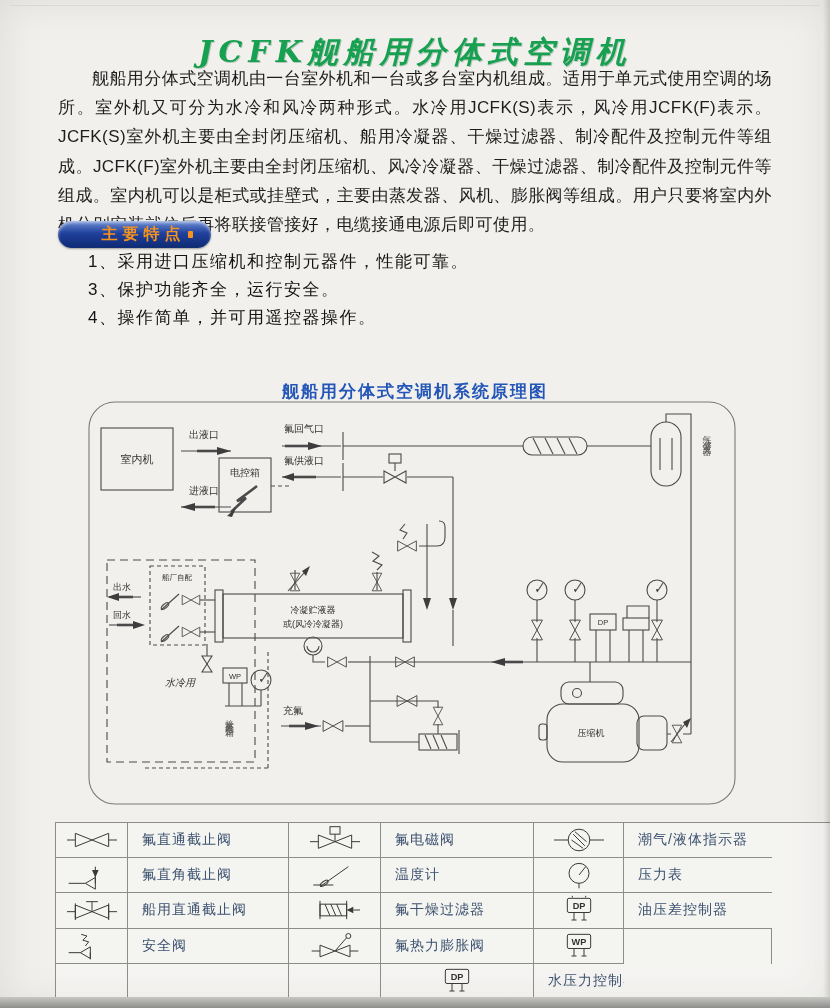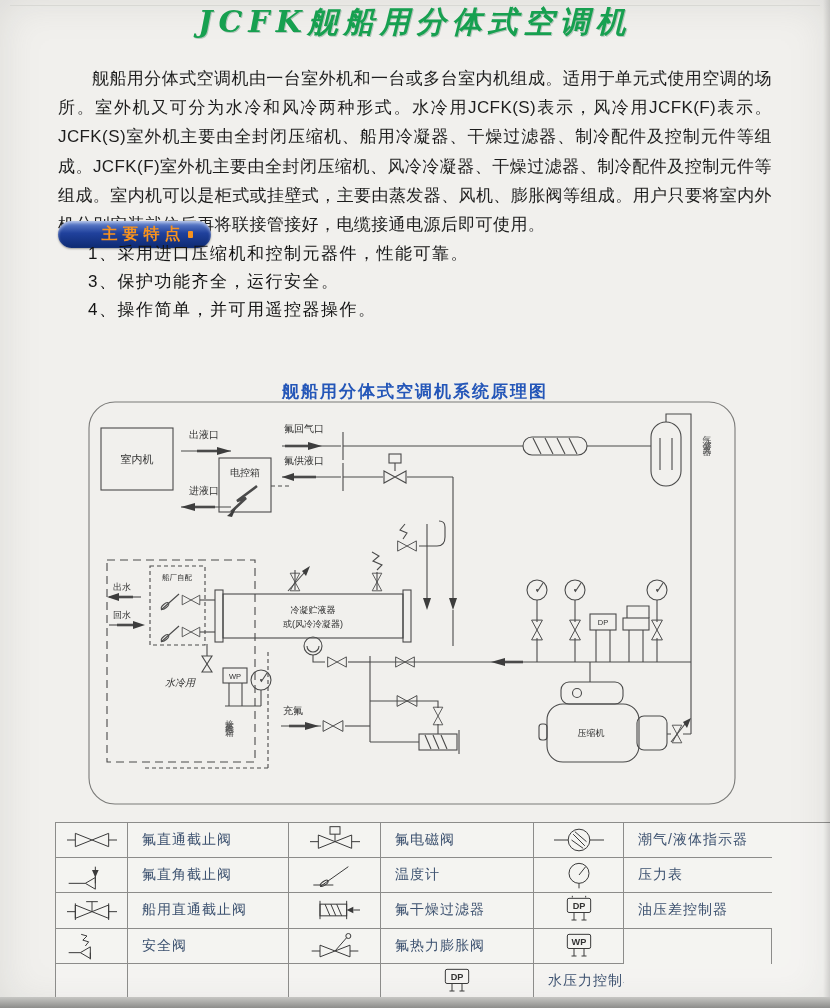--- a/index.html
+++ b/index.html
@@ -4,35 +4,35 @@
 <style>
   html,body{margin:0;padding:0;background:#cfcfcd;font-family:"Liberation Sans","DejaVu Sans",sans-serif;}
   .page{position:relative;width:830px;height:1008px;background:#f1f0ed;overflow:hidden;
         box-shadow:inset 0 0 40px rgba(120,120,115,.18);}
   .edge-top{position:absolute;top:5px;left:10px;right:10px;height:1px;background:#d8d8d4;}
   .right-strip{position:absolute;top:0;right:0;width:7px;height:100%;
         background:linear-gradient(90deg,rgba(0,0,0,0),rgba(0,0,0,.12));}
   .bottom-strip{position:absolute;left:0;right:0;bottom:0;height:11px;
         background:linear-gradient(180deg,#c6c6c3,#8d8d8b);}
 
-  .title{position:absolute;top:2px;left:0;width:100%;text-align:center;
+  .title{position:absolute;top:32px;left:0;width:100%;text-align:center;
         font-family:"DejaVu Serif","Liberation Serif",serif;font-style:italic;font-weight:bold;
         font-size:30px;color:#17a050;letter-spacing:6px;text-shadow:1px 1px 0 rgba(0,80,40,.25);}
 
   .intro{position:absolute;top:64px;left:58px;width:714px;font-size:17px;line-height:1.72;
         color:#1d1d1d;text-align:justify;text-indent:2em;letter-spacing:.4px;}
 
   .badge{position:absolute;top:221px;left:58px;width:128px;height:27px;border-radius:14px;
         background:linear-gradient(180deg,#6d8cd4 0%,#20419c 45%,#0d2a72 100%);
         box-shadow:inset 0 2px 3px rgba(255,255,255,.5), 0 1px 2px rgba(0,0,0,.35);
         display:flex;align-items:center;justify-content:center;
         color:#f6921e;font-weight:bold;font-size:16px;letter-spacing:5px;padding-left:25px;}
   .badge-mark{width:5px;height:7px;background:#f6921e;margin-left:2px;border-radius:1px;}
 
-  .features{position:absolute;top:240px;left:88px;font-size:17px;color:#141414;}
+  .features{position:absolute;top:248px;left:88px;font-size:17px;color:#141414;}
   .features div{line-height:28px;letter-spacing:1.5px;}
 
   .diagram-heading{position:absolute;top:372px;left:0;width:100%;text-align:center;
         font-size:17px;font-weight:bold;color:#2456b8;letter-spacing:2px;margin-top:8px;}
 
   .diagram{position:absolute;top:394px;left:85px;width:660px;height:424px;}
   svg.diag{width:660px;height:424px;}
   svg.diag *{stroke:#4a4a4a;fill:none;stroke-width:1.1;stroke-linecap:butt;}
   svg.diag text{fill:#333;stroke:none;font-family:"Liberation Sans","DejaVu Sans",sans-serif;}
   svg.diag .fl{fill:#3d3d3d;stroke:none;}

